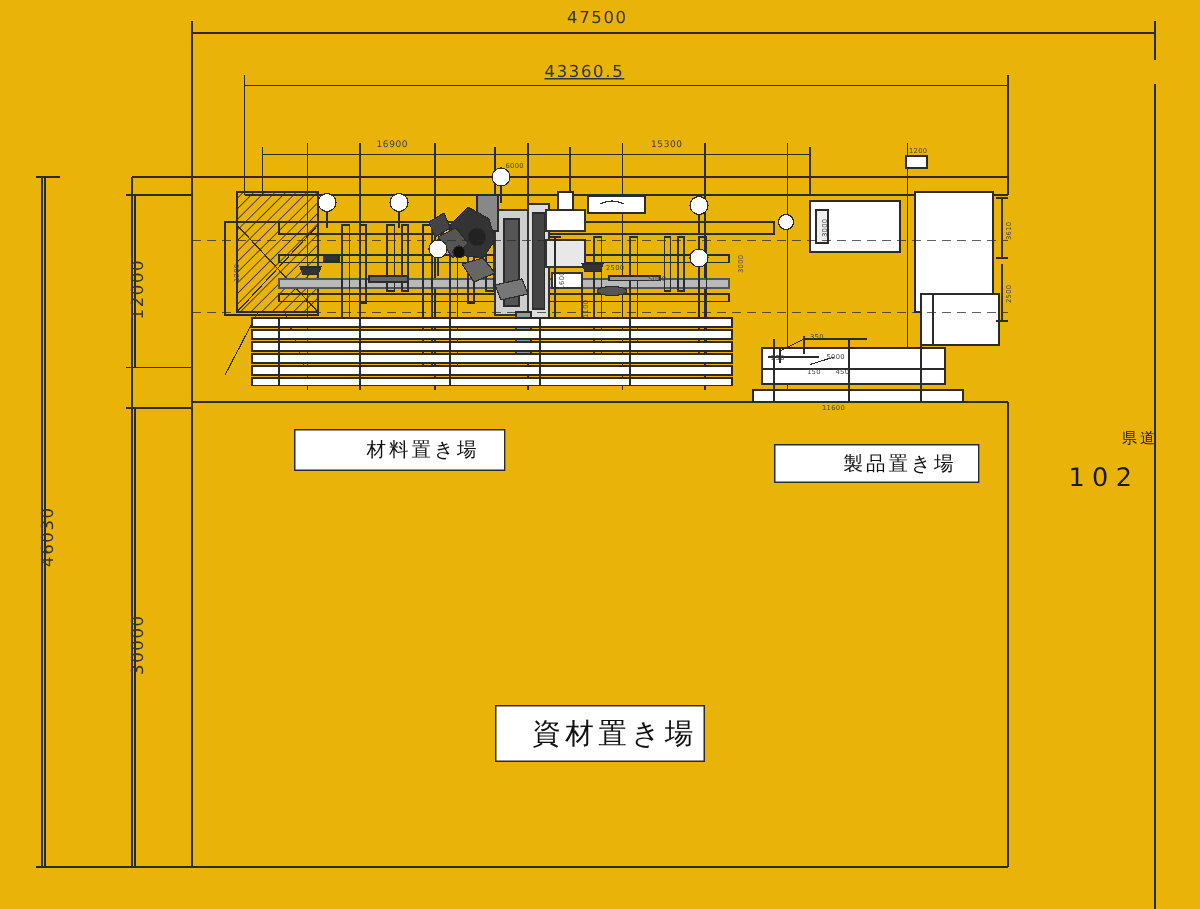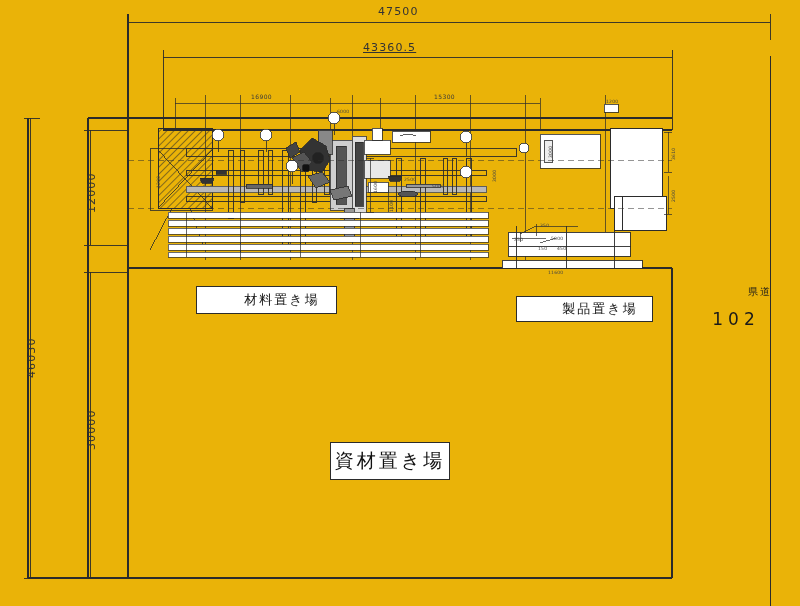--- a/index.html
+++ b/index.html
@@ -307,20 +307,20 @@
 <div class="lbl dim-xs" style="left:538px;top:247px;">150</div>
 <div class="lbl dim-xs" style="left:557px;top:247px;">450</div>
 <div class="lbl dim-xs" style="left:548px;top:271px;">11600</div>
 
 <div class="lbl dim-xs vert" style="left:672px;top:160px;transform:rotate(-90deg);">3610</div>
 <div class="lbl dim-xs vert" style="left:672px;top:202px;transform:rotate(-90deg);">2500</div>
 <div class="lbl dim-xs" style="left:606px;top:100px;">1200</div>
 
 <div class="roombox small" style="left:196px;top:286px;width:108px;height:26px;">材料置き場</div>
 <div class="roombox small" style="left:516px;top:296px;width:104px;height:24px;">製品置き場</div>
-<div class="roombox big" style="left:330px;top:442px;width:118px;height:36px;">資材置き場</div>
+<div class="roombox big" style="left:330px;top:470px;width:118px;height:36px;padding-left:20px;">資材置き場</div>
 
 <div class="roadlabel" style="left:700px;top:285px;width:72px;">
   <span class="jp">県道</span>
   <span class="num">102</span>
 </div>
 
 </div>
 
 </body></html>

